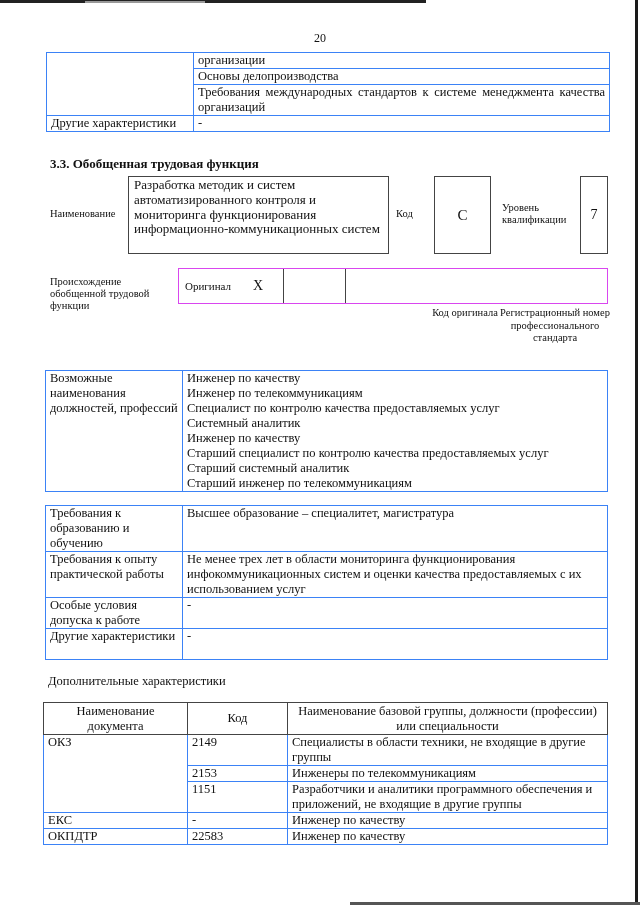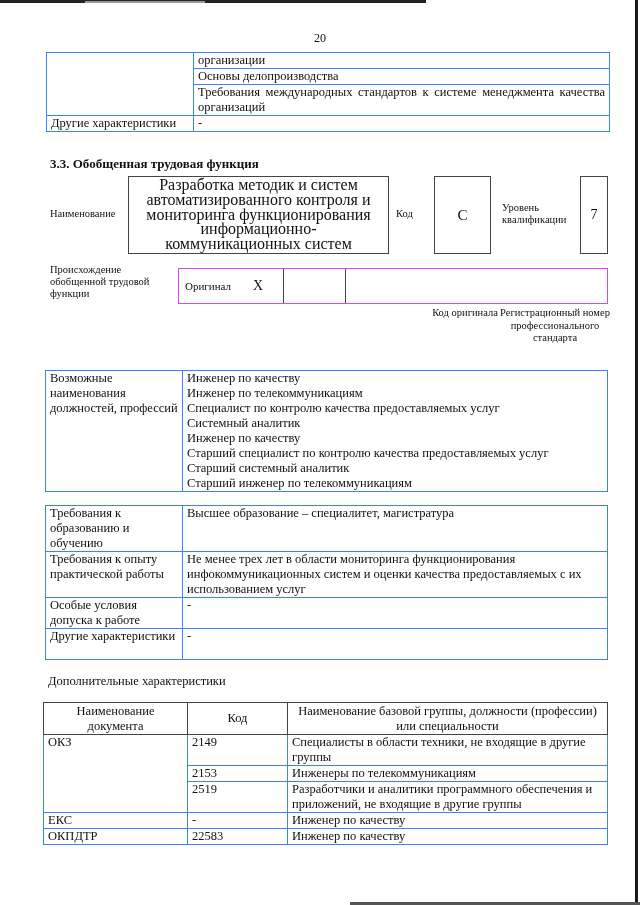--- a/index.html
+++ b/index.html
@@ -17,21 +17,21 @@
   td { border: 1px solid #3b82f6; vertical-align: top; padding: 0 4px; }
 
   
   #t1 { left: 46px; top: 52px; width: 564px; }
   #t1 td.c0 { width: 147px; }
 
   .section-title { position: absolute; left: 50px; top: 148px; font-weight: bold; font-size: 13px; margin-top: 8px; }
 
   .lbl-small { position: absolute; font-size: 10.5px; line-height: 12px; }
   .box { position: absolute; border: 1px solid #444; }
-  .name-box { left: 128px; top: 176px; width: 261px; height: 78px; font-size: 16px; line-height: 14.8px; padding: 1px 5px; text-align: center; }
+  .name-box { left: 128px; top: 176px; width: 261px; height: 78px; font-size: 13px; line-height: 14.8px; padding: 1px 5px; }
   .code-box { left: 434px; top: 176px; width: 57px; height: 78px; display: flex; align-items: center; justify-content: center; font-size: 15px; }
   .level-box { left: 580px; top: 176px; width: 28px; height: 78px; display: flex; align-items: center; justify-content: center; font-size: 14px; }
 
   
   .origin { position: absolute; left: 178px; top: 268px; width: 430px; height: 36px; border: 1px solid #d946ef; display: flex; }
   .origin > div { border-right: 1px solid #444; height: 100%; }
   .origin > div:last-child { border-right: none; }
   .o1 { width: 105px; display: flex; align-items: center; padding-left: 6px; font-size: 11px; }
   .o1 .x { margin-left: 22px; font-size: 14px; }
   .o2 { width: 139px; font-size: 10.5px; line-height: 12px; padding: 5px 5px; }
@@ -87,21 +87,21 @@
 
 <div class="section-title">3.3. Обобщенная трудовая функция</div>
 
 <div class="lbl-small" style="left:50px; top:208px;">Наименование</div>
 <div class="box name-box">Разработка методик и систем автоматизированного контроля и мониторинга функционирования информационно-коммуникационных систем</div>
 <div class="lbl-small" style="left:396px; top:208px;">Код</div>
 <div class="box code-box">C</div>
 <div class="lbl-small" style="left:502px; top:202px; width:72px;">Уровень квалификации</div>
 <div class="box level-box">7</div>
 
-<div class="lbl-small" style="left:50px; top:264px; width:120px;">Происхождение обобщенной трудовой функции</div>
+<div class="lbl-small" style="left:50px; top:276px; width:120px;">Происхождение обобщенной трудовой функции</div>
 <div class="origin">
   <div class="o1">
     <span>Оригинал</span>
     <span class="x">X</span>
   </div>
   <div class="o3"></div>
   <div class="o4"></div>
 </div>
 <div class="cap" style="left:425px; top:307px; width:80px;">Код оригинала</div>
 <div class="cap" style="left:500px; top:307px; width:110px;">Регистрационный номер профессионального стандарта</div>
@@ -157,21 +157,21 @@
   <tr>
     <td class="c0" rowspan="3">ОКЗ</td>
     <td class="c1">2149</td>
     <td>Специалисты в области техники, не входящие в другие группы</td>
   </tr>
   <tr>
     <td class="c1">2153</td>
     <td>Инженеры по телекоммуникациям</td>
   </tr>
   <tr>
-    <td class="c1">2519</td>
+    <td class="c1">1151</td>
     <td>Разработчики и аналитики программного обеспечения и приложений, не входящие в другие группы</td>
   </tr>
   <tr>
     <td class="c0">ЕКС</td>
     <td class="c1">-</td>
     <td>Инженер по качеству</td>
   </tr>
   <tr>
     <td class="c0">ОКПДТР</td>
     <td class="c1">22583</td>

